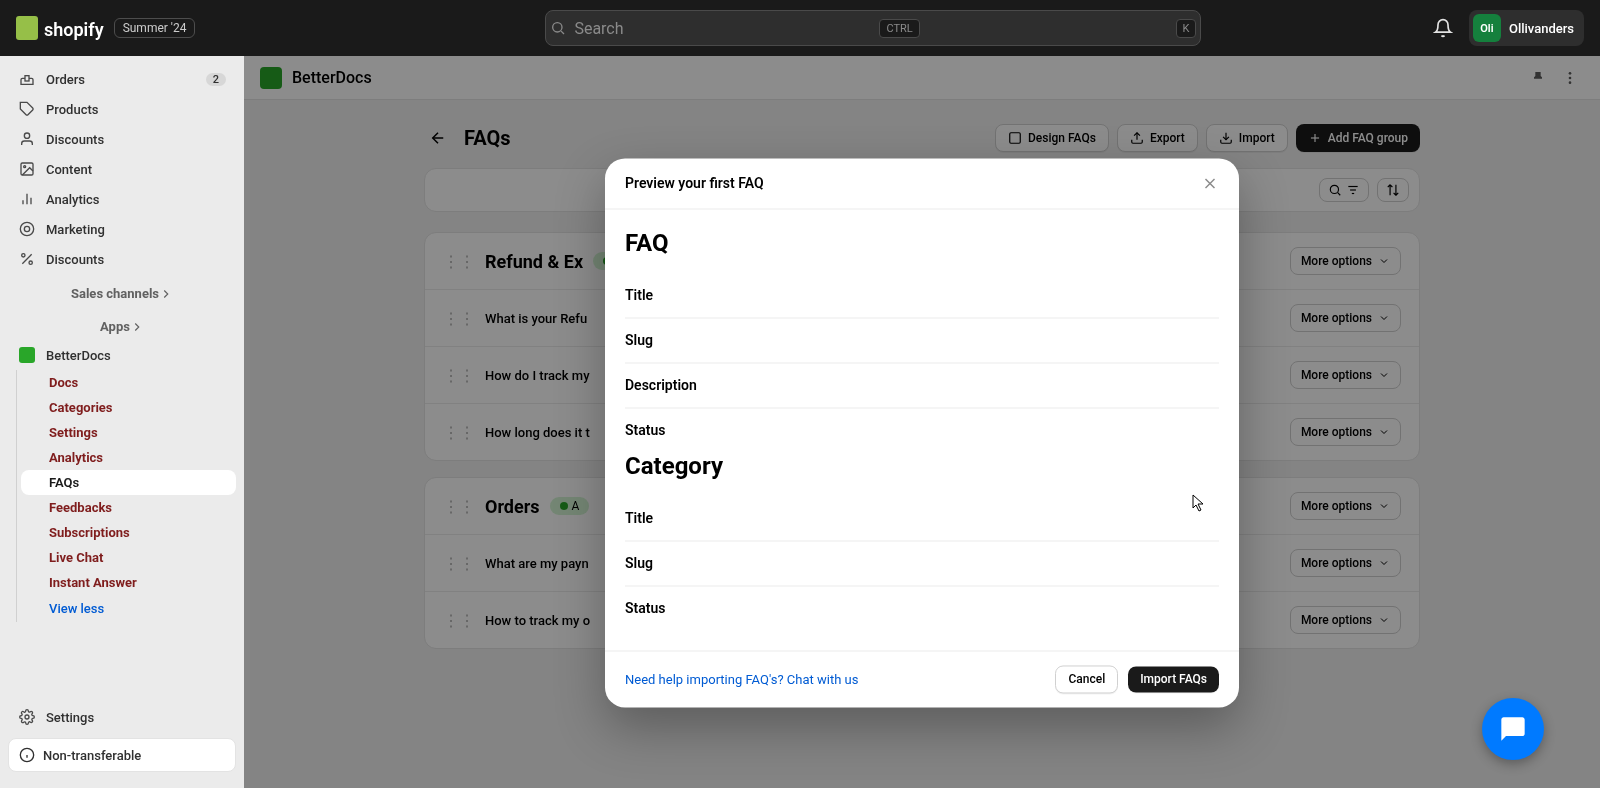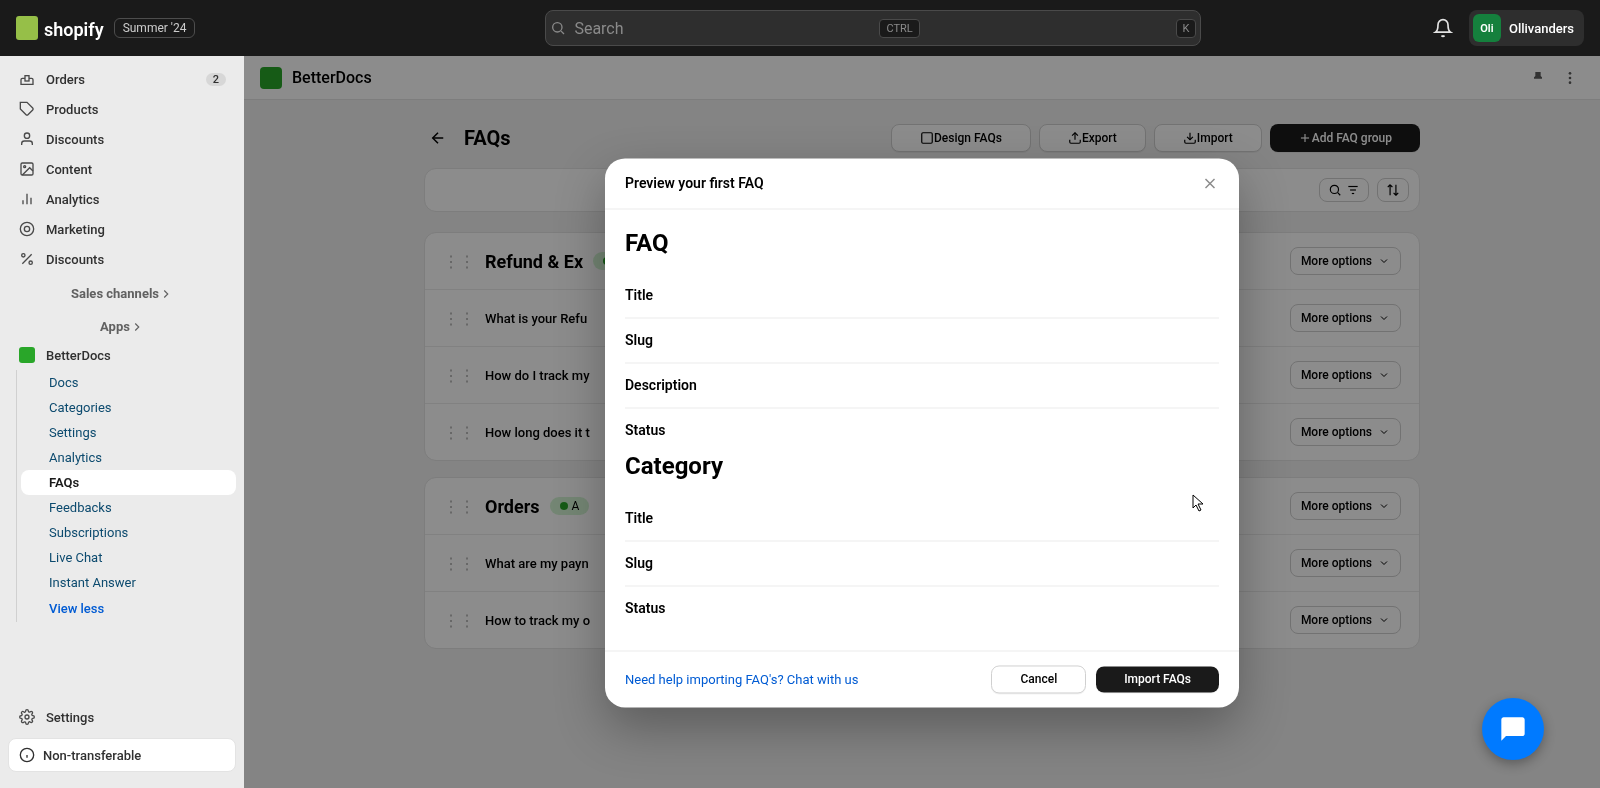--- a/index.html
+++ b/index.html
@@ -146,22 +146,22 @@
   display: flex;
   justify-content: center;
   align-items: center;
   color: #616161;
   cursor: pointer;
 }
 .sub-item {
   padding: 5px 10px 5px 28px;
   border-radius: 8px;
   cursor: pointer;
-  font-weight: 400;
-  color: #0c4a6e;
+  font-weight: 700;
+  color: #7f1d1d;
   position: relative;
 }
 .sub-item.active {
   background: #fff;
   font-weight: 600;
   color: #1a1a1a;
 }
 .sub-list {
   position: relative;
   margin-left: 8px;
@@ -245,27 +245,28 @@
   align-items: center;
   justify-content: center;
   cursor: pointer;
 }
 .page-actions {
   margin-left: auto;
   display: flex;
   gap: 8px;
 }
 .btn {
-  padding: 6px 28px;
+  padding: 6px 12px;
   border-radius: 8px;
   font-size: 12px;
   font-weight: 500;
   cursor: pointer;
   display: flex;
   align-items: center;
+  gap: 6px;
   background: #fff;
   border: 1px solid #d0d0d0;
   box-shadow: 0 1px 0 rgba(0,0,0,0.05);
 }
 .btn.dark {
   background: #1a1a1a;
   color: #fff;
   border: none;
 }
 .search-row {

